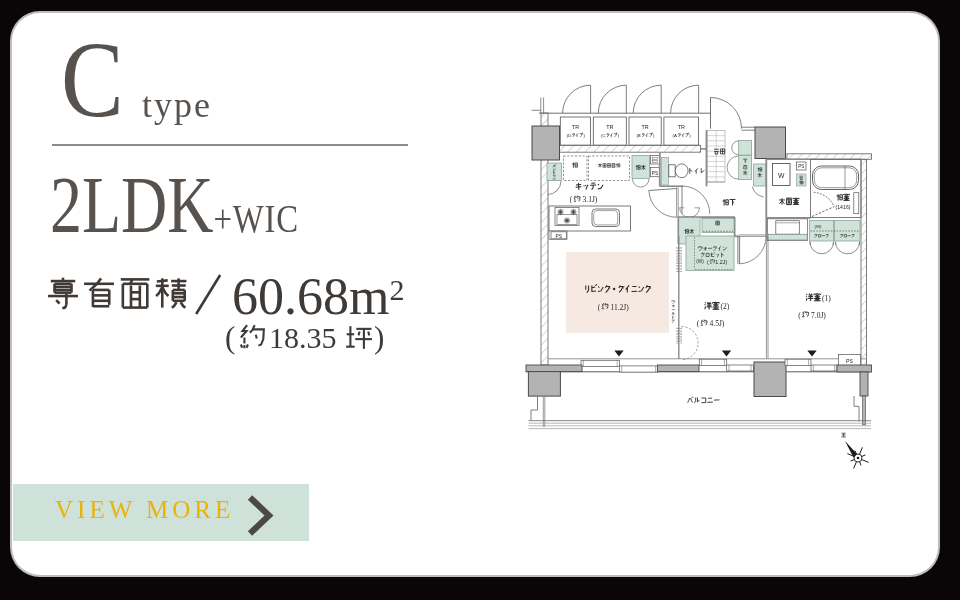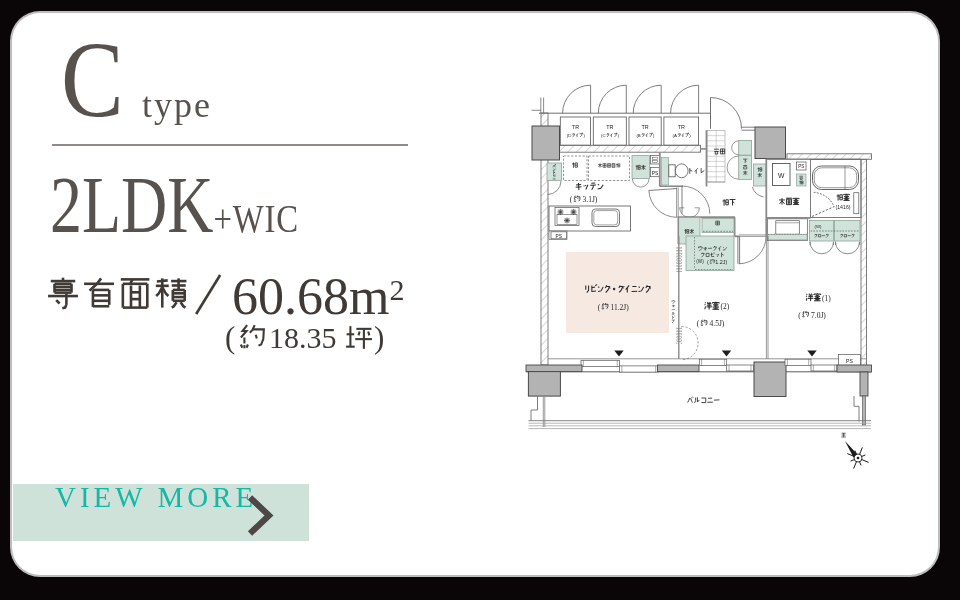--- a/index.html
+++ b/index.html
@@ -87,21 +87,21 @@
 <line x1="355.26" y1="339.12" x2="372.0" y2="339.12" stroke="#403a36" stroke-width="2.1"></line>
 <line x1="363.9" y1="328.86" x2="363.9" y2="348.84" stroke="#403a36" stroke-width="2.1"></line>
 <polyline points="359.58,331.56 358.5,335.34" fill="none" stroke="#403a36" stroke-width="2.1"></polyline>
 <polyline points="368.22,331.56 369.3,335.34" fill="none" stroke="#403a36" stroke-width="2.1"></polyline>
 <text x="374" y="348" font-family="Liberation Serif, serif" font-size="31" fill="#403a36">)</text>
 </g>
 </svg>
 
 <div style="position:absolute;left:13px;top:484px;width:296px;height:57px;background:#cfe2da"></div>
 
-<div class="ser" style="position:absolute;left:55px;top:481px;font-size:29px;letter-spacing:4px;color:#14b8a6">VIEW MORE</div>
+<div class="ser" style="position:absolute;left:55px;top:496px;font-size:25px;letter-spacing:4px;color:#eab308">VIEW MORE</div>
 
 <svg width="40" height="46" viewBox="0 0 40 46" style="position:absolute;left:243px;top:494px">
     <path d="M 7 3.5 L 26 21.5 L 7 39.5" fill="none" stroke="#4d4845" stroke-width="6.2"></path>
   </svg>
 
 <svg width="960" height="600" viewBox="0 0 960 600" style="position:absolute;left:0;top:0">
 <defs>
       <pattern id="hat" width="6.2" height="6.2" patternUnits="userSpaceOnUse" patternTransform="rotate(45)">
         <line x1="0" y1="0" x2="0" y2="6.2" stroke="#8f8f8f" stroke-width="0.7"></line>
       </pattern>

